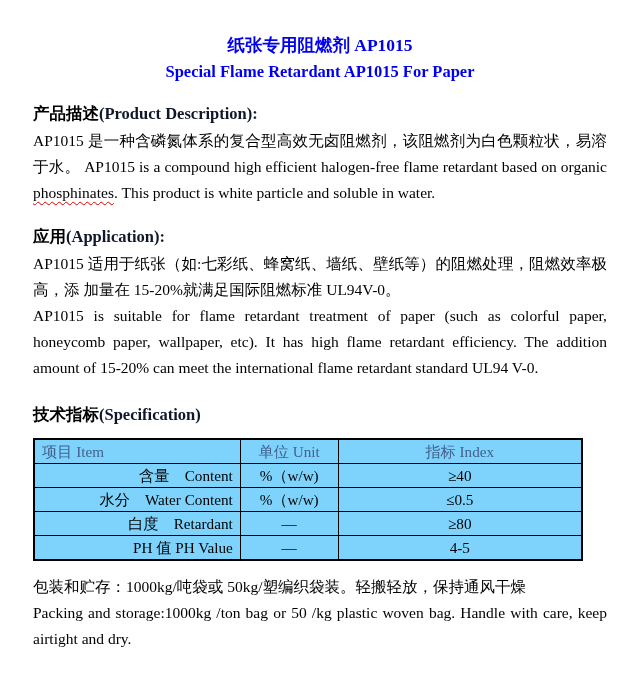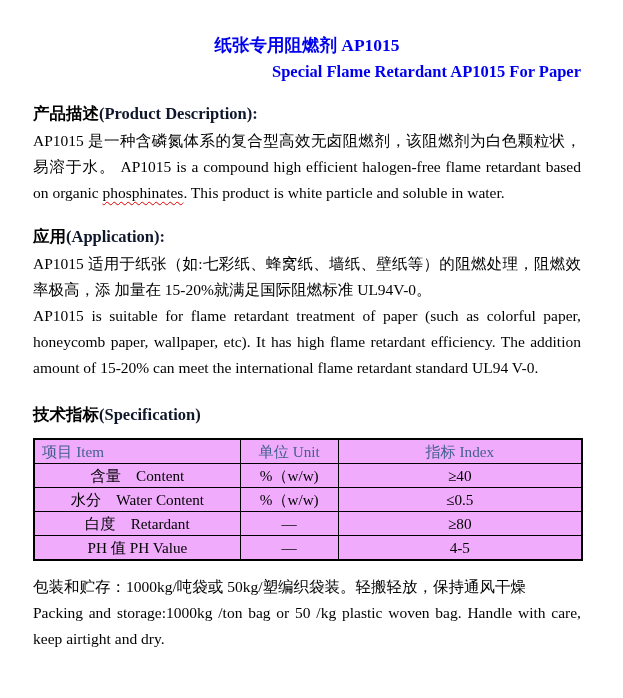--- a/index.html
+++ b/index.html
@@ -2,34 +2,34 @@
 <html><head>
 <meta charset="utf-8">
 <style>
   * { margin:0; padding:0; box-sizing:border-box; }
   html, body { background:#ffffff; }
   .page {
     position:relative;
     width:623px;
     min-height:698px;
     background:#ffffff;
-    padding:33px 42px 24px 33px;
+    padding:33px 16px 24px 33px;
     font-family:"Liberation Serif","DejaVu Serif",serif;
     color:#000000;
   }
   .title-zh {
     text-align:center;
     font-size:17.5px;
     font-weight:bold;
     color:#0000ee;
     line-height:24px;
     font-family:"Liberation Serif","DejaVu Serif",serif;
   }
   .title-en {
-    text-align:right;
+    text-align:center;
     font-size:16.5px;
     font-weight:bold;
     color:#0000ee;
     line-height:22px;
     margin-top:4px;
     font-family:"Liberation Serif","DejaVu Serif",serif;
   }
   .sec-heading {
     font-size:16.5px;
     font-weight:bold;
@@ -54,34 +54,34 @@
   }
   .spec-heading { margin-top:22px; }
   table.spec-table {
     width:550px;
     border-collapse:collapse;
     margin-top:12px;
     border:2px solid #000000;
   }
   table.spec-table th, table.spec-table td {
     border:1px solid #000000;
-    background:#f0abfc;
+    background:#7dd3fc;
     height:23px;
     padding:1px 7px;
     font-size:15.2px;
     line-height:21px;
     font-weight:normal;
     vertical-align:middle;
   }
   table.spec-table th {
     color:#44618e;
     text-align:center;
   }
   table.spec-table th.col-item { text-align:left; }
-  td.cell-item { text-align:center; }
+  td.cell-item { text-align:right; }
   td.cell-unit, td.cell-index { text-align:center; }
   .packing { margin-top:13px; }
 </style>
 </head>
 <body>
 
 <div class="page">
 
   <div class="title-zh">纸张专用阻燃剂 AP1015</div>
   <div class="title-en">Special Flame Retardant AP1015 For Paper</div>

